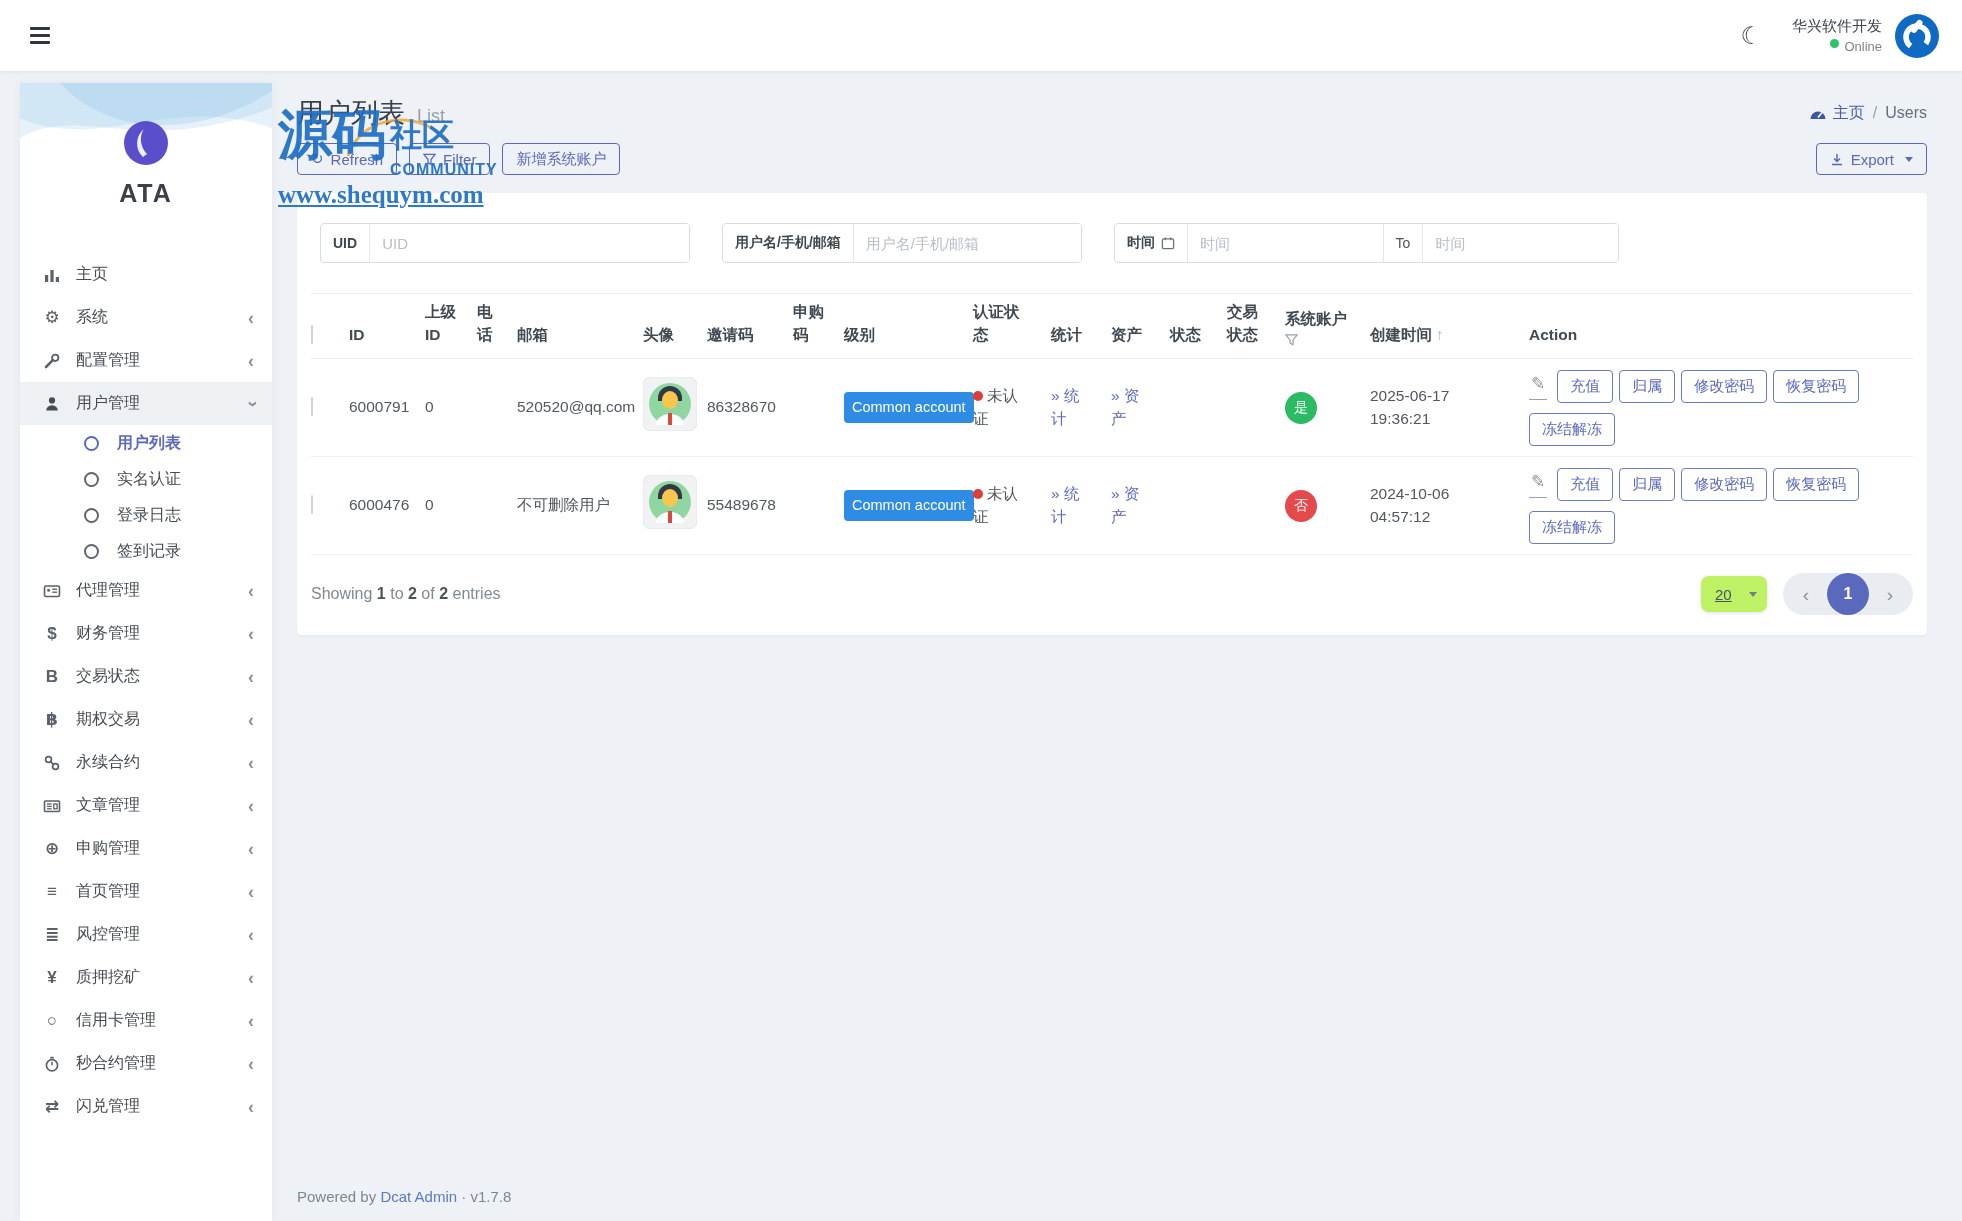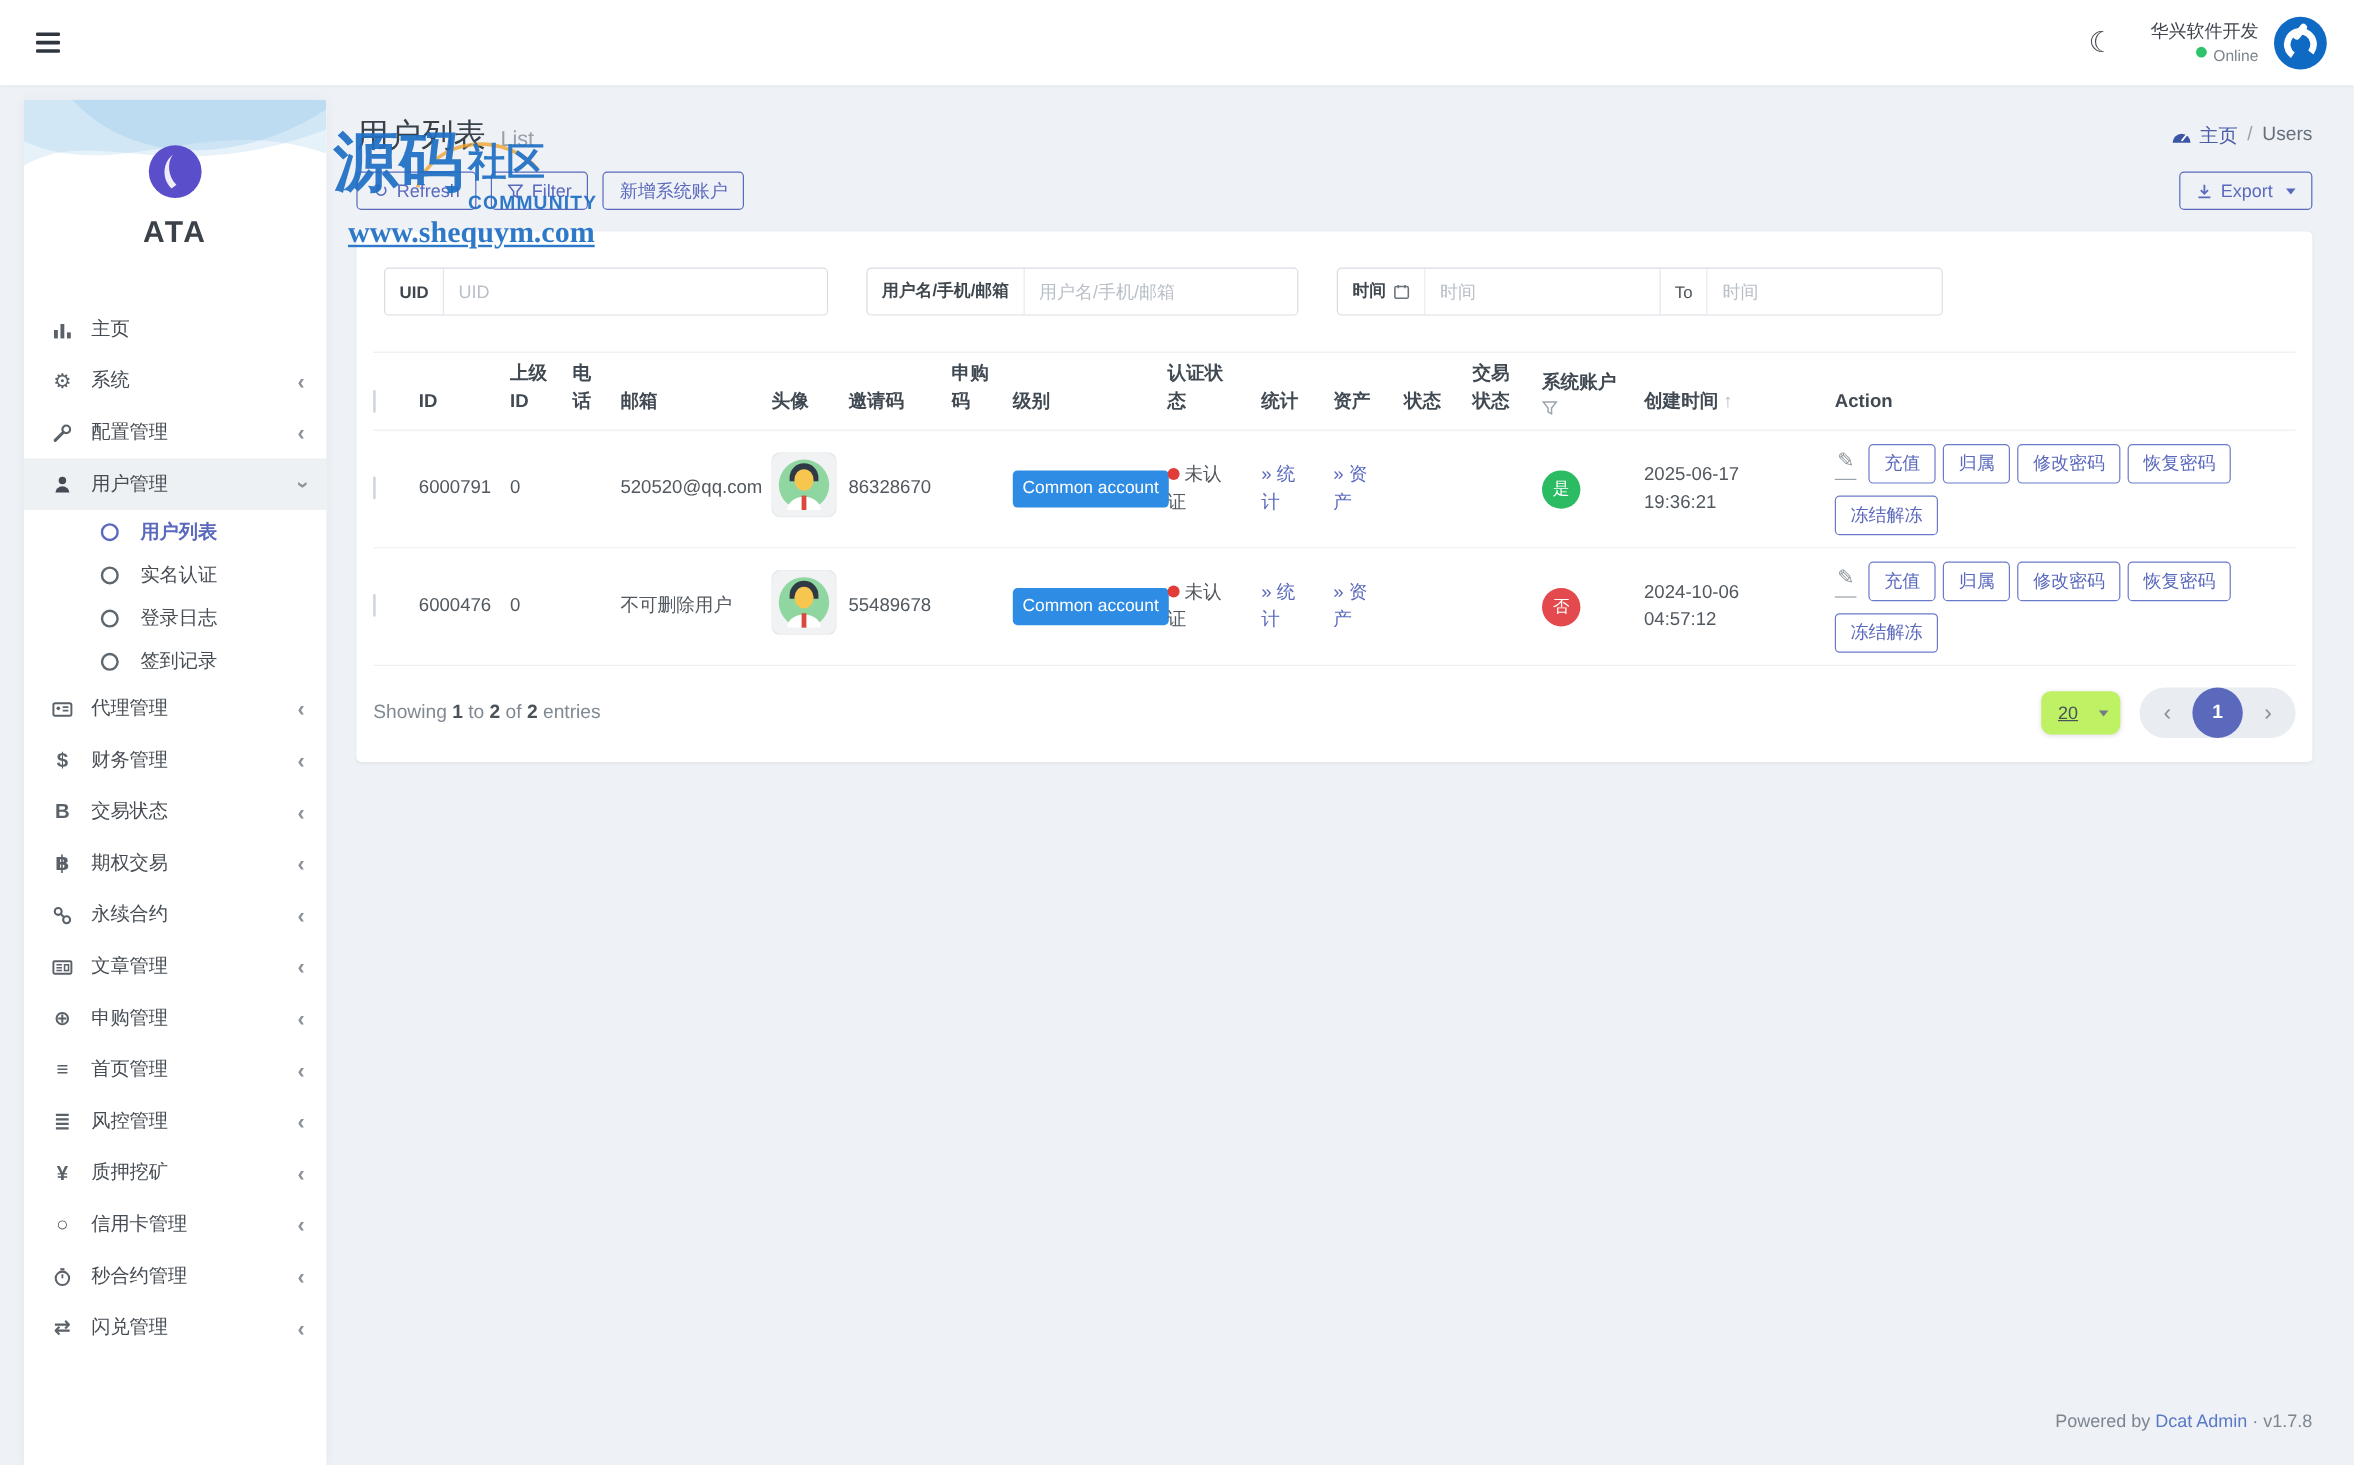--- a/index.html
+++ b/index.html
@@ -130,33 +130,33 @@
   .page-size{display:flex;align-items:center;justify-content:space-between;width:66px;height:36px;
              background:#bef264;border-radius:8px;box-shadow:0 1px 4px rgba(0,0,0,.12);padding:0 10px 0 14px;
              font-size:15px;color:#4a525a;cursor:pointer;text-decoration:underline;}
   .page-size .caret{border-top-color:#737b84;}
   .pager{display:flex;align-items:center;background:#e9edf2;border-radius:22px;height:42px;
          padding:0 6px;gap:4px;}
   .pg-arrow{width:34px;text-align:center;font-size:19px;color:#899097;cursor:pointer;line-height:1;}
   .pg-num{width:42px;height:42px;border-radius:50%;background:#5b69bd;color:#fff;display:flex;
           align-items:center;justify-content:center;font-size:16px;font-weight:bold;cursor:pointer;}
 
-  .page-footer{margin-top:auto;text-align:right;padding:14px 0 28px;font-size:15px;color:#7d8690;}
+  .page-footer{margin-top:auto;text-align:left;padding:14px 0 16px;font-size:15px;color:#7d8690;}
   .page-footer .brand{color:#5a79c7;cursor:pointer;}
 
   
   .watermark{position:absolute;left:278px;top:110px;z-index:50;pointer-events:none;
              color:#1f6fc4;opacity:.93;}
   .wm-row{display:flex;align-items:flex-start;position:relative;}
   .wm-big{font-size:54px;font-weight:bold;line-height:.95;font-family:"Liberation Serif","DejaVu Serif",serif;}
   .wm-col{margin-left:4px;margin-top:4px;}
   .wm-mid{font-size:32px;font-weight:bold;font-family:"Liberation Serif","DejaVu Serif",serif;}
   .wm-comm{font-size:16px;font-weight:bold;letter-spacing:1px;margin-top:3px;}
   .wm-url{font-size:25px;font-weight:bold;text-decoration:underline;margin-top:2px;
-          font-family:"Liberation Serif","DejaVu Serif",serif;margin-left:12px;}
+          font-family:"Liberation Serif","DejaVu Serif",serif;}
   .wm-swoosh{position:absolute;left:60px;top:-4px;}
 </style>
 </head>
 <body>
 
 <div class="navbar">
   <div class="hamburger">
       <i></i>
       <i></i>
       <i></i>

